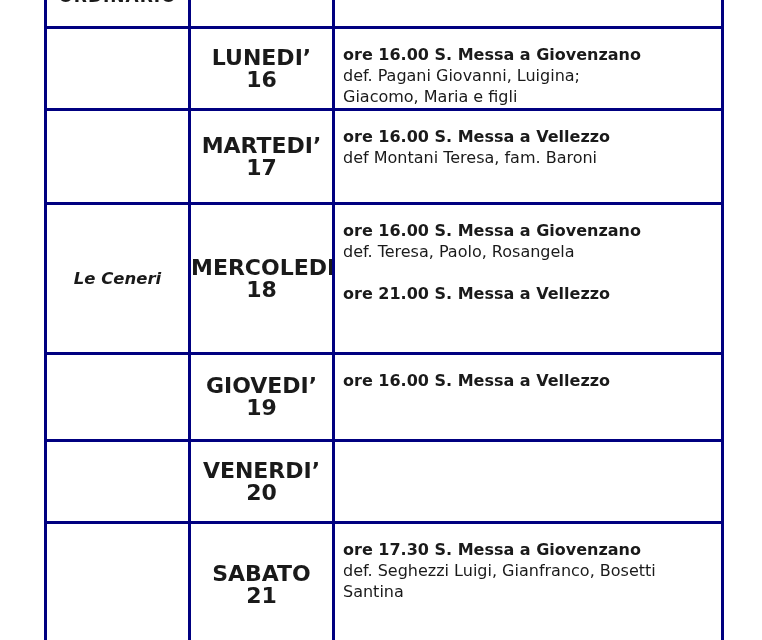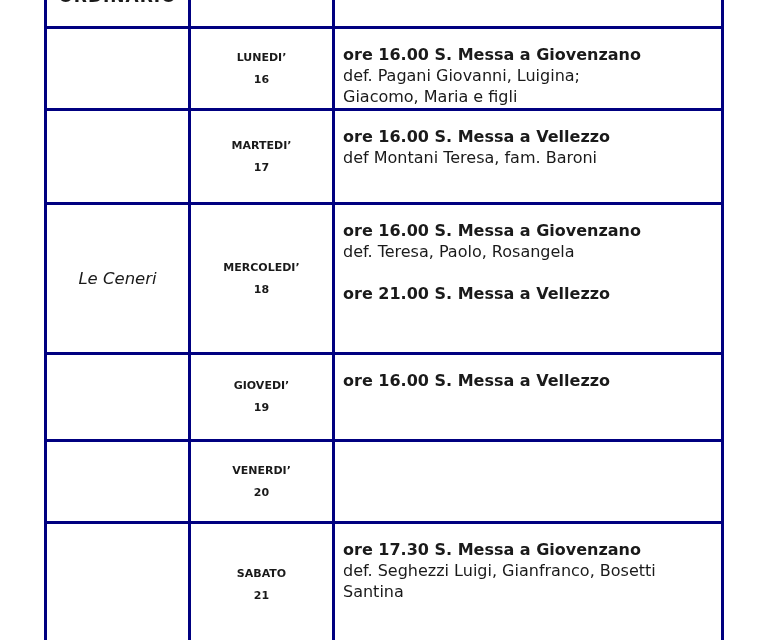--- a/index.html
+++ b/index.html
@@ -41,30 +41,30 @@
   }
   .note-cell {
     width: 144px;
     border-right: 3px solid #000080;
     display: flex;
     align-items: center;
     justify-content: center;
     text-align: center;
     font-size: 16.5px;
   }
-  .note-italic { font-style: italic; }
+  .note-italic { font-style: italic; font-weight: bold; }
   .day-cell {
     width: 144px;
     border-right: 3px solid #000080;
     display: flex;
     flex-direction: column;
     justify-content: center;
     text-align: center;
     font-weight: bold;
-    font-size: 11px;
+    font-size: 22px;
     line-height: 22px;
   }
   .mass-cell {
     flex: 1;
     padding: 15px 10px 6px 8px;
     font-size: 16px;
     line-height: 21px;
   }
   .mass + .mass { margin-top: 21px; }
   .mass-title { font-weight: bold; }

